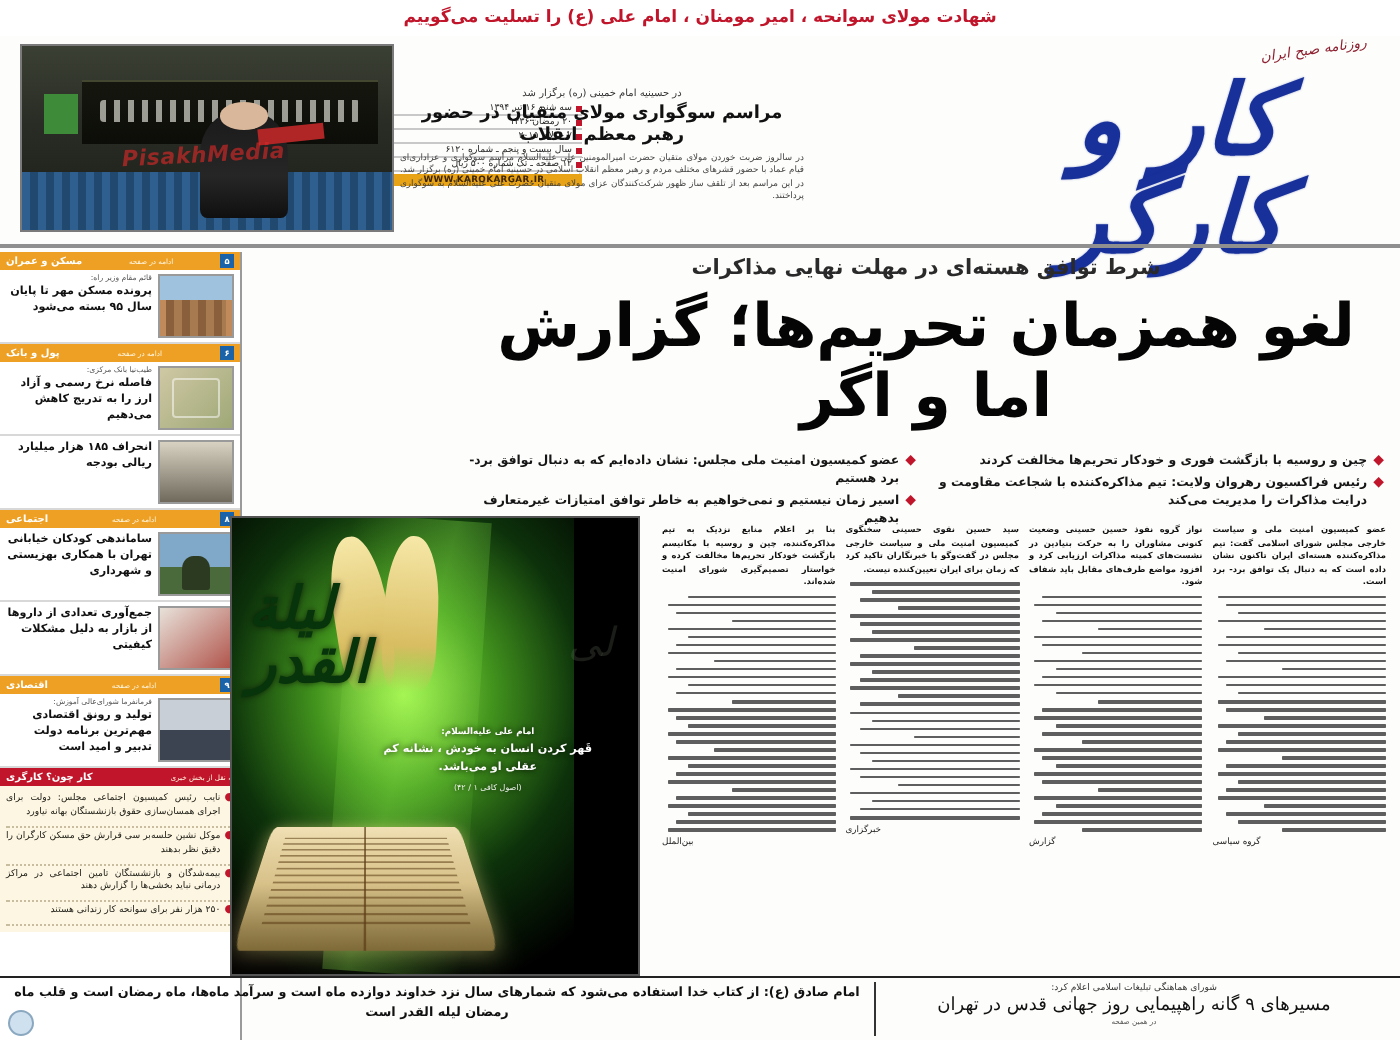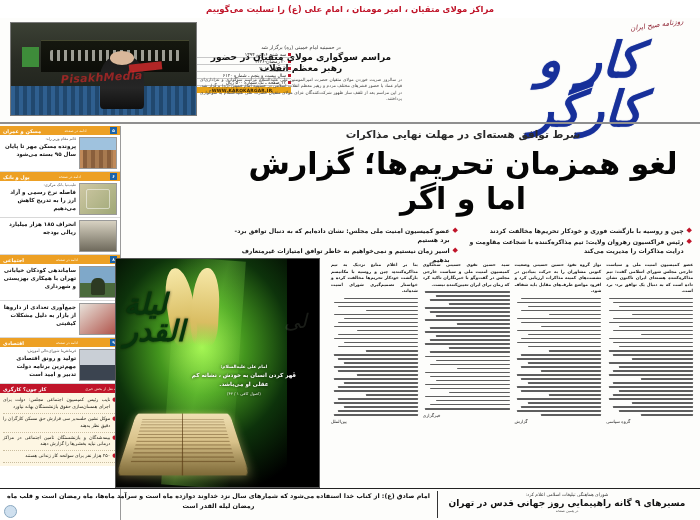--- a/index.html
+++ b/index.html
@@ -436,21 +436,21 @@
   .qs-right {
     width: 262px;
     padding: 3px 8px 0 4px;
     box-sizing: border-box;
     text-align: center;
   }
   .qs-kicker {
     font-size: 4.6px; color: #333;
   }
   .qs-head {
-    font-size: 9px; font-weight: bold; color: #111;
+    font-size: 9px; font-weight: normal; color: #111;
     margin-top: 1px;
   }
   .qs-sub { font-size: 3.6px; color: #555; margin-top: 1px; }
   .qs-divider {
     width: 1px; background: #333; margin: 2px 0;
   }
   .qs-left {
     flex: 1;
     padding: 3px 6px 0 6px;
     box-sizing: border-box;
@@ -470,21 +470,21 @@
     background: #cfe0ef;
     border: .5px solid #8aa8c0;
   }
 </style>
 </head>
 <body>
 
 <div id="page">
 
   <div class="top-banner">
-    <div class="tb-text">مراکز مولای متقیان ، امیر مومنان ، امام علی (ع) را تسلیت می‌گوییم</div>
+    <div class="tb-text">شهادت مولای سوانحه ، امیر مومنان ، امام علی (ع) را تسلیت می‌گوییم</div>
   </div>
 
   <div class="masthead">
 
     <div class="logo-wrap">
       <div class="logo-flourish">روزنامه صبح ایران</div>
       <div class="logo-script">کار و کارگر</div>
     </div>
 
     <div class="info-box">

